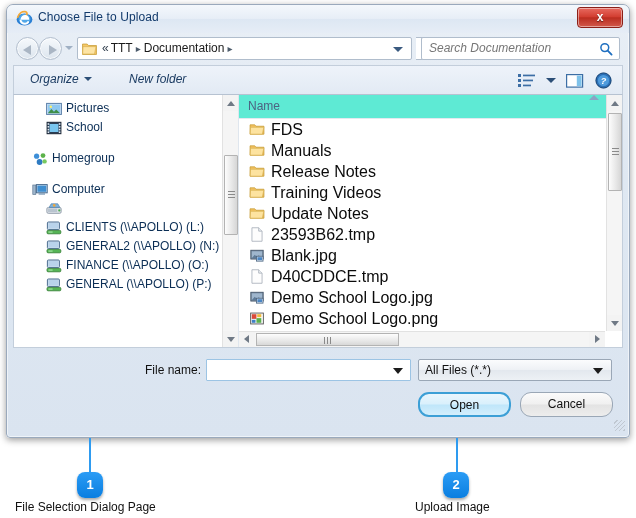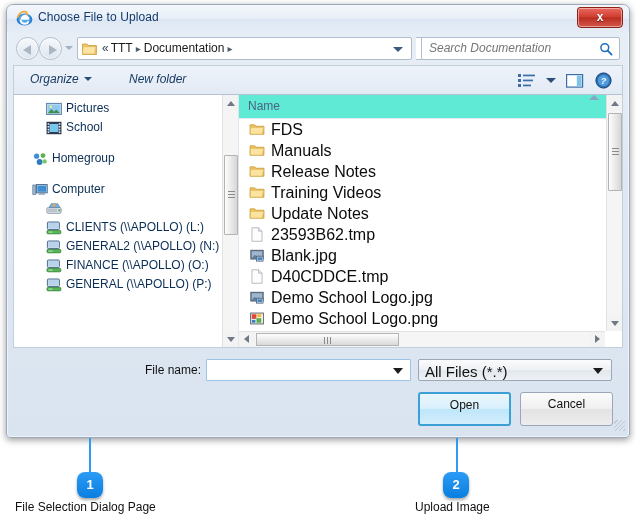--- a/index.html
+++ b/index.html
@@ -316,35 +316,35 @@
   }
   #filetype-combo {
     position: absolute; left: 411px; top: 11px;
     width: 194px; height: 22px;
     background: linear-gradient(to bottom,#fbfcfd 0%,#eef1f5 48%,#e3e8ee 52%,#edf1f5 100%);
     border: 1px solid #9aa7b6;
     border-radius: 2px;
   }
   #filetype-combo .val {
     position: absolute; left: 6px; top: 3px;
-    font-size: 15px; color: #111;
+    font-size: 12px; color: #111;
   }
   #filetype-combo .caret {
     position: absolute; right: 8px; top: 8px;
     width: 0; height: 0;
     border-left: 5px solid transparent;
     border-right: 5px solid transparent;
     border-top: 6px solid #1c1c1c;
   }
   .dlgbtn {
     position: absolute; top: 44px;
-    width: 93px; height: 34px;
+    width: 93px; height: 25px;
     font-size: 12px; color: #111;
     text-align: center; line-height: 23px;
-    border-radius: 3px;
+    border-radius: 11px;
     cursor: pointer;
   }
   #btn-open {
     left: 411px;
     background: linear-gradient(to bottom,#eaf6fd 0%,#d9f0fc 48%,#bfe6fa 52%,#d3eefc 100%);
     border: 2px solid #3c9fd6;
   }
   #btn-cancel {
     left: 513px;
     background: linear-gradient(to bottom,#fbfbfb 0%,#f0f0f0 48%,#e3e3e3 52%,#ededed 100%);

